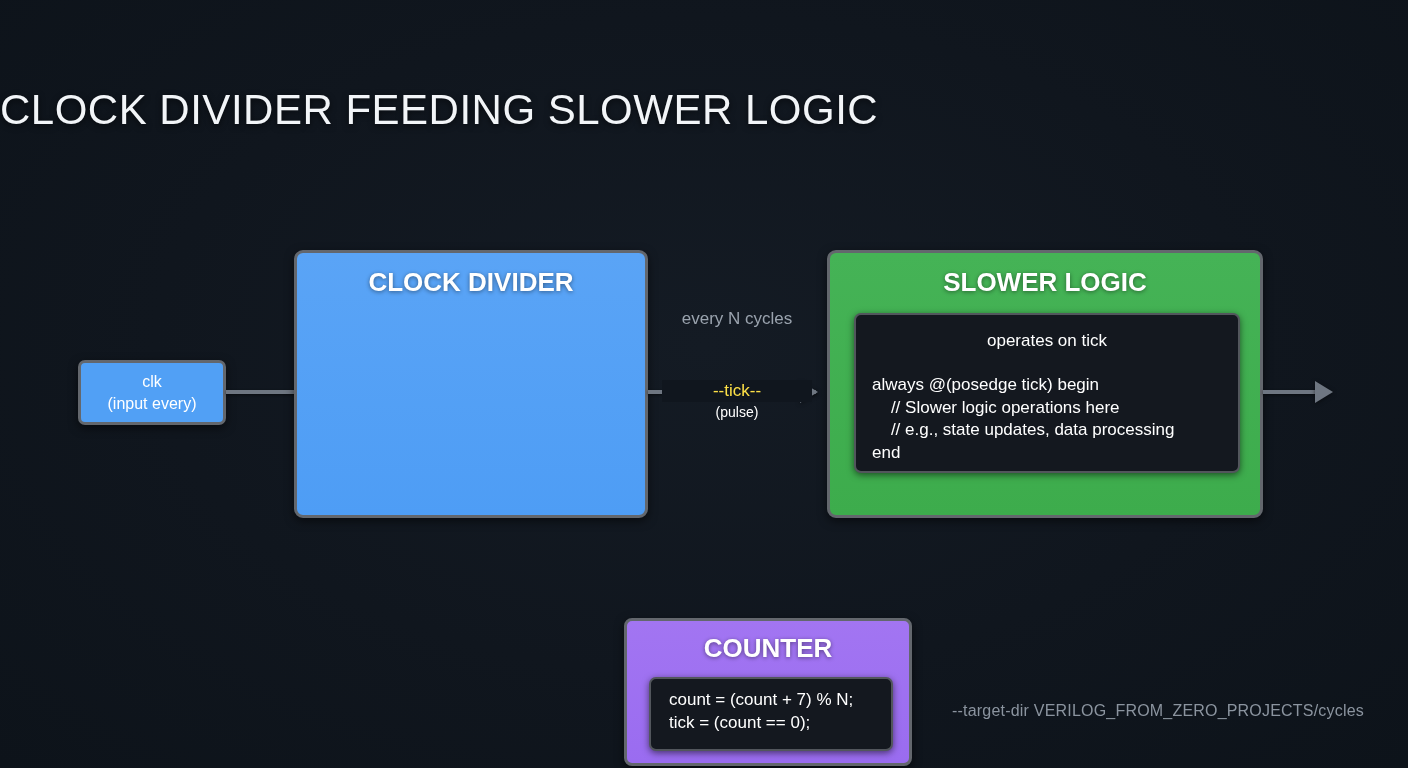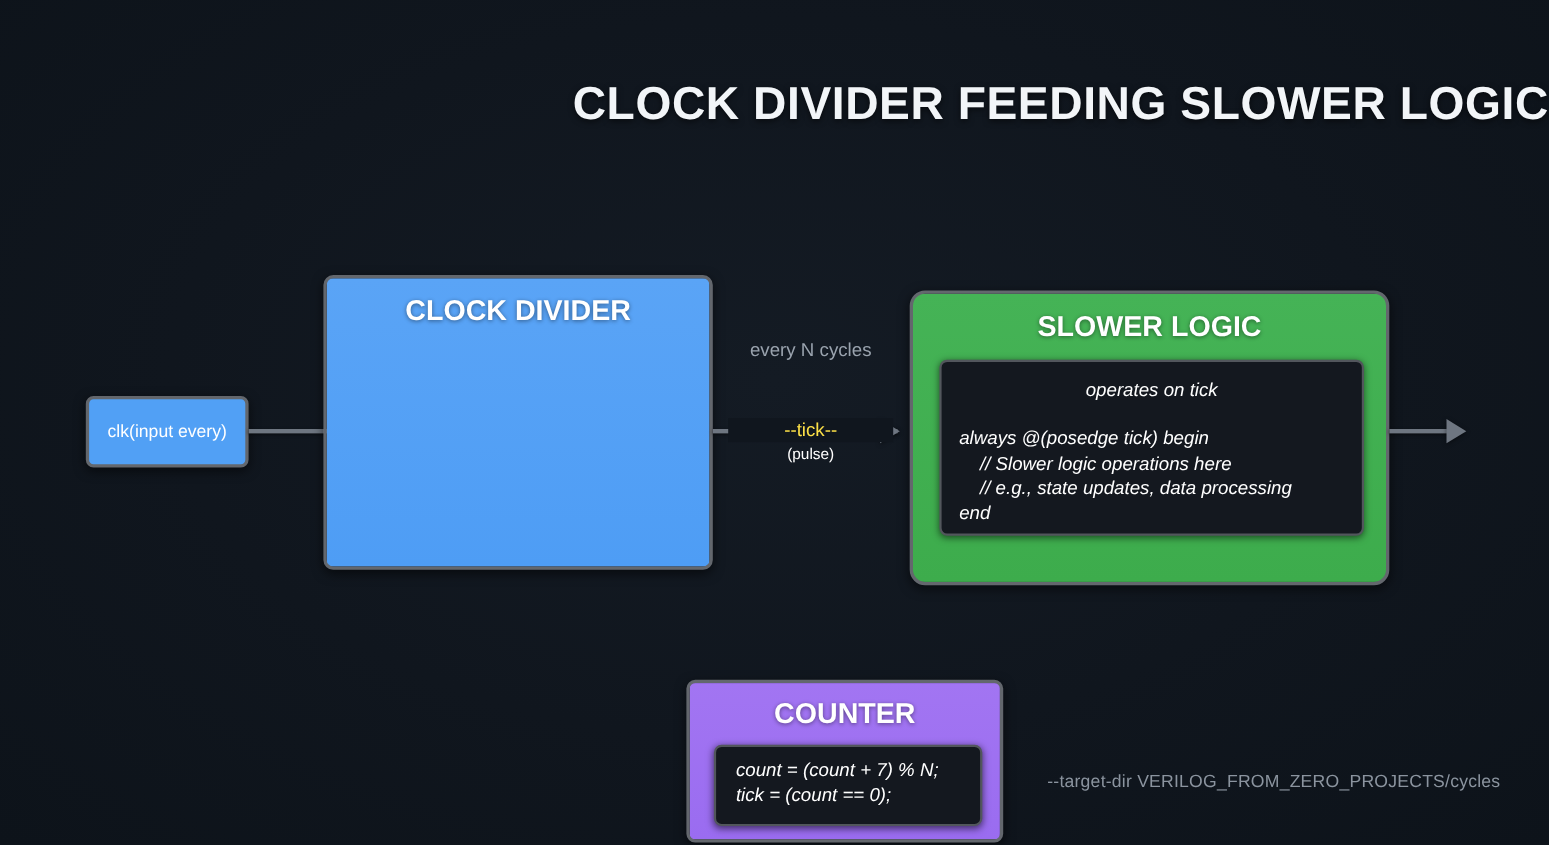--- a/index.html
+++ b/index.html
@@ -13,27 +13,27 @@
     height: 768px;
     background: radial-gradient(ellipse at 50% 45%, #141b24 0%, #10161e 55%, #0d131a 100%);
     overflow: hidden;
     font-family: "Liberation Sans", sans-serif;
     -webkit-font-smoothing: antialiased;
   }
 
   
   #title {
     position: absolute;
-    top: 70px;
+    top: 86px;
     left: 0;
     width: 1408px;
-    text-align: right;
+    text-align: left;
     color: #f2f5f8;
     font-size: 42px;
-    font-weight: 700;
+    font-weight: 400;
     letter-spacing: 0.5px;
     text-shadow: 0 2px 6px rgba(0,0,0,0.6);
   }
 
   
   .box {
     position: absolute;
     box-sizing: border-box;
     border: 3px solid #63676d;
     border-radius: 9px;
@@ -53,21 +53,21 @@
   
   #clk-box {
     left: 78px;
     top: 360px;
     width: 148px;
     height: 65px;
     background: #51a0f5;
     border-width: 3px;
     border-radius: 7px;
     display: flex;
-    flex-direction: row;
+    flex-direction: column;
     align-items: center;
     justify-content: center;
     color: #ffffff;
     font-size: 16px;
     line-height: 22px;
   }
 
   
   #divider-box {
     left: 294px;
@@ -92,41 +92,39 @@
 
   
   .code-panel {
     position: absolute;
     box-sizing: border-box;
     background: #14181f;
     border: 2px solid #52565c;
     border-radius: 7px;
     color: #ffffff;
     box-shadow: 0 2px 7px rgba(0,0,0,0.55);
-    font-style: italic;
   }
   #counter-code {
     left: 22px;
     top: 56px;
     width: 244px;
     height: 74px;
     padding: 9px 0 0 18px;
     font-size: 17px;
     line-height: 23px;
     white-space: pre;
   }
 
   
   #logic-box {
     left: 827px;
-    top: 264px;
+    top: 250px;
     width: 436px;
     height: 268px;
     background: linear-gradient(180deg, #45b356 0%, #3dac4c 100%);
-    border-radius: 14px;
   }
   #logic-title { top: 14px; }
 
   #logic-code {
     left: 24px;
     top: 60px;
     width: 386px;
     height: 160px;
     padding: 0;
     font-size: 17px;

